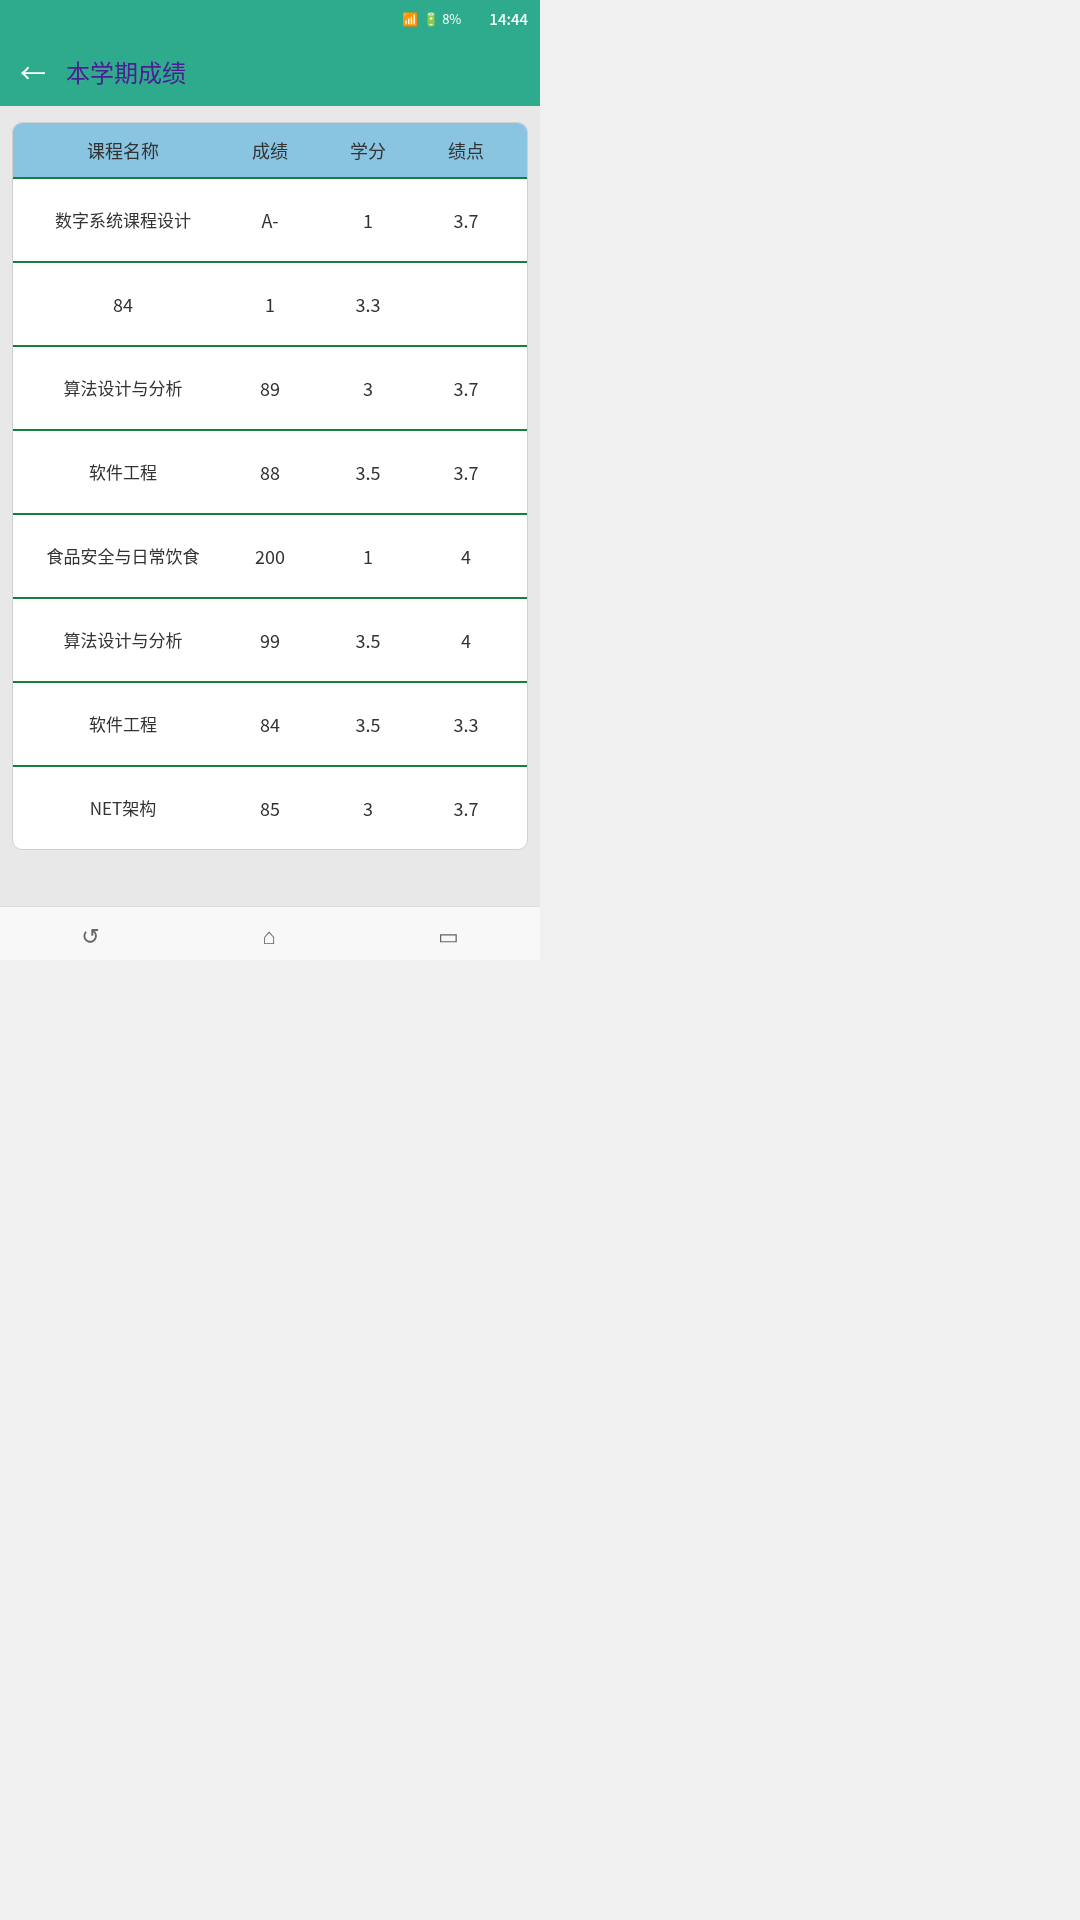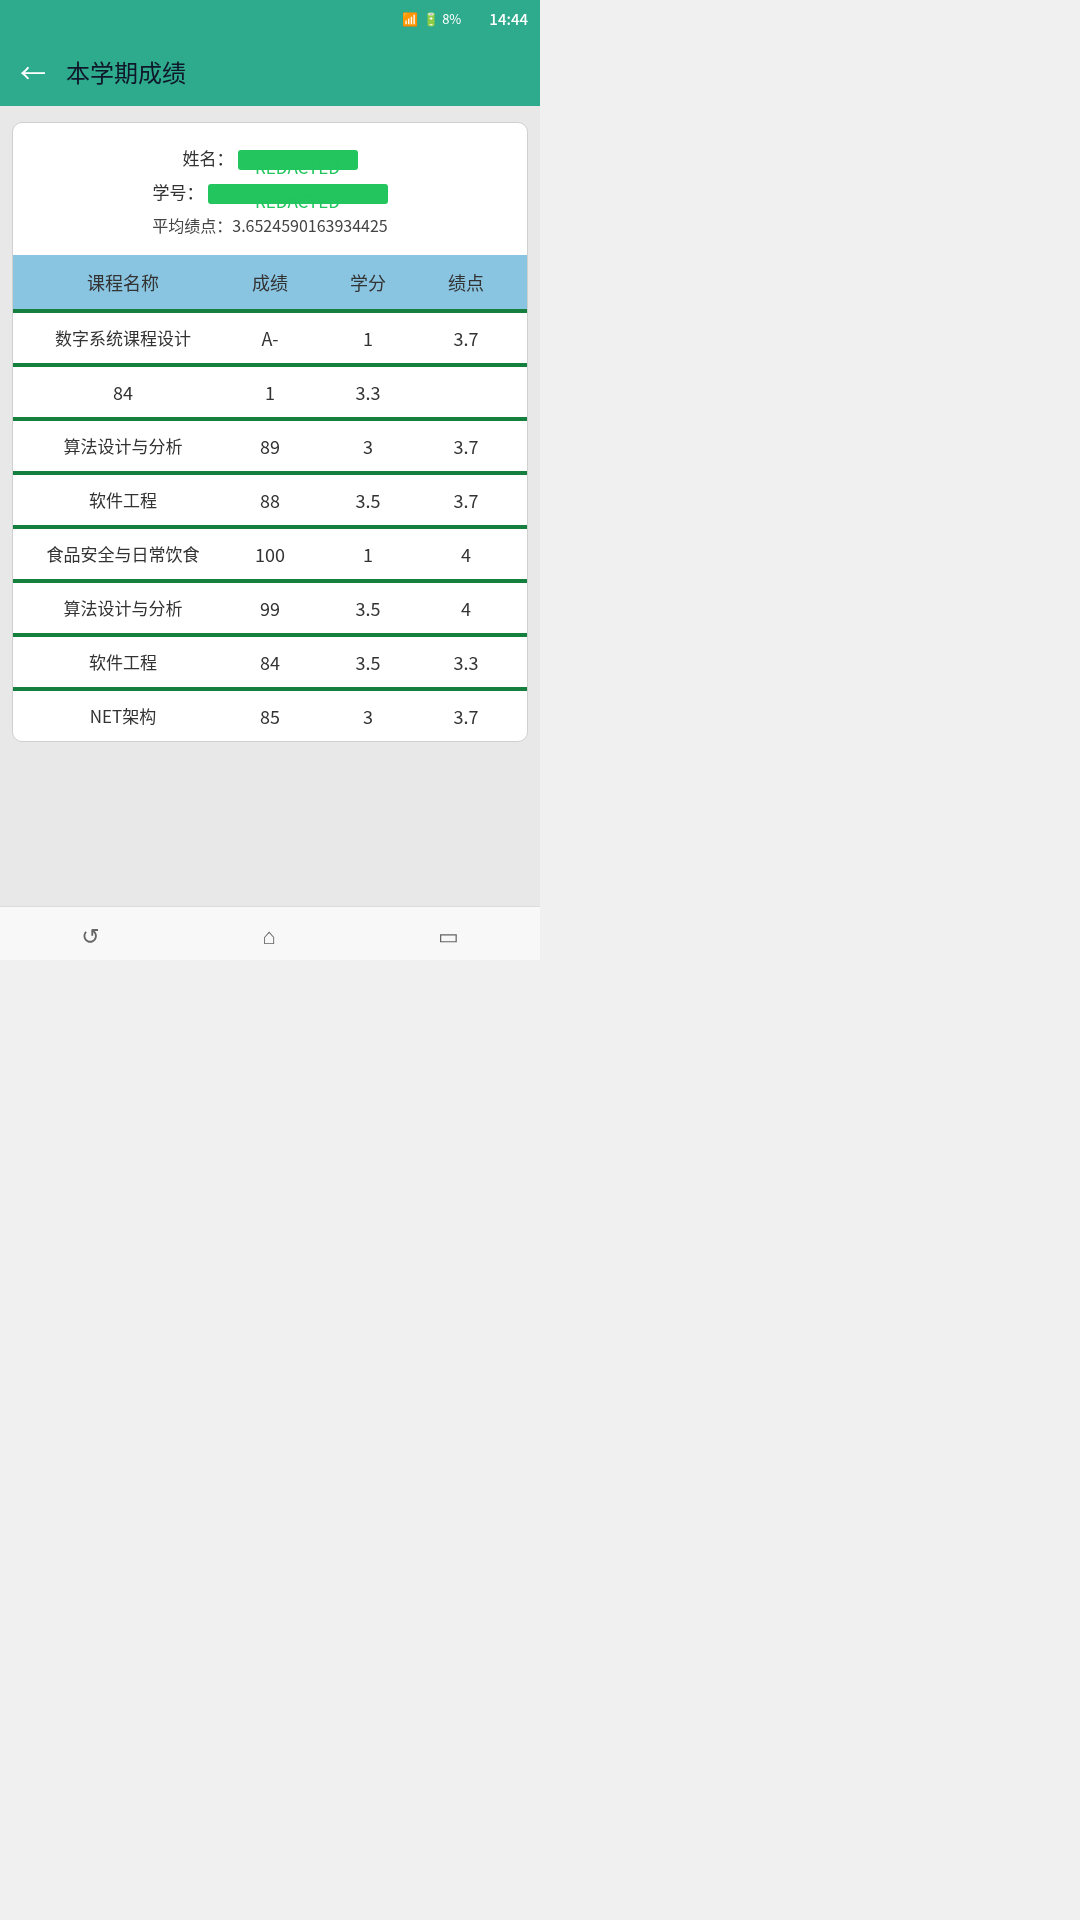--- a/index.html
+++ b/index.html
@@ -48,21 +48,21 @@
       align-items: center;
       padding: 0 20px;
       gap: 20px;
     }
     .header .back-arrow {
       color: white;
       font-size: 26px;
       cursor: pointer;
     }
     .header .title {
-      color: #0f172a;
+      color: #4c1d95;
       font-size: 24px;
       font-weight: 400;
     }
 
     
     .main-content {
       width: 100%;
       padding: 16px 12px;
       height: calc(960px - 36px - 70px - 54px);
       overflow-y: auto;
@@ -111,22 +111,22 @@
       text-align: center;
       font-size: 18px;
       color: #333;
       font-weight: 400;
     }
 
     
     .table-row {
       display: grid;
       grid-template-columns: 2fr 1fr 1fr 1fr;
-      padding: 12px 12px;
-      border-top: 4px solid #15803d;
+      padding: 28px 12px;
+      border-top: 2px solid #15803d;
       align-items: center;
     }
     .table-row .course-name {
       text-align: center;
       font-size: 17px;
       color: #333;
       line-height: 1.5;
     }
     .table-row .cell {
       text-align: center;
@@ -169,31 +169,20 @@
 </div>
 
 <div class="header">
   <span class="back-arrow">←</span>
   <span class="title">本学期成绩</span>
 </div>
 
 <div class="main-content">
   <div class="card">
 
-    <div class="student-info">
-      <div>
-        <span>姓名：</span><span class="redacted">REDACTED</span>
-      </div>
-      <div>
-        <span>学号：</span><span class="redacted" style="min-width:180px;">REDACTED</span>
-      </div>
-      <div class="gpa-row">
-        <span>平均绩点：3.6524590163934425</span>
-      </div>
-    </div>
 
     <div class="table-header">
       <div class="col">课程名称</div>
       <div class="col">成绩</div>
       <div class="col">学分</div>
       <div class="col">绩点</div>
     </div>
 
     <div id="table-body">
         <div class="table-row">
@@ -214,21 +203,21 @@
       <div class="cell">3.7</div>
     </div>
         <div class="table-row">
       <div class="course-name">软件工程</div>
       <div class="cell">88</div>
       <div class="cell">3.5</div>
       <div class="cell">3.7</div>
     </div>
         <div class="table-row">
       <div class="course-name">食品安全与日常饮食</div>
-      <div class="cell">100</div>
+      <div class="cell">200</div>
       <div class="cell">1</div>
       <div class="cell">4</div>
     </div>
         <div class="table-row">
       <div class="course-name">算法设计与分析</div>
       <div class="cell">99</div>
       <div class="cell">3.5</div>
       <div class="cell">4</div>
     </div>
         <div class="table-row">

